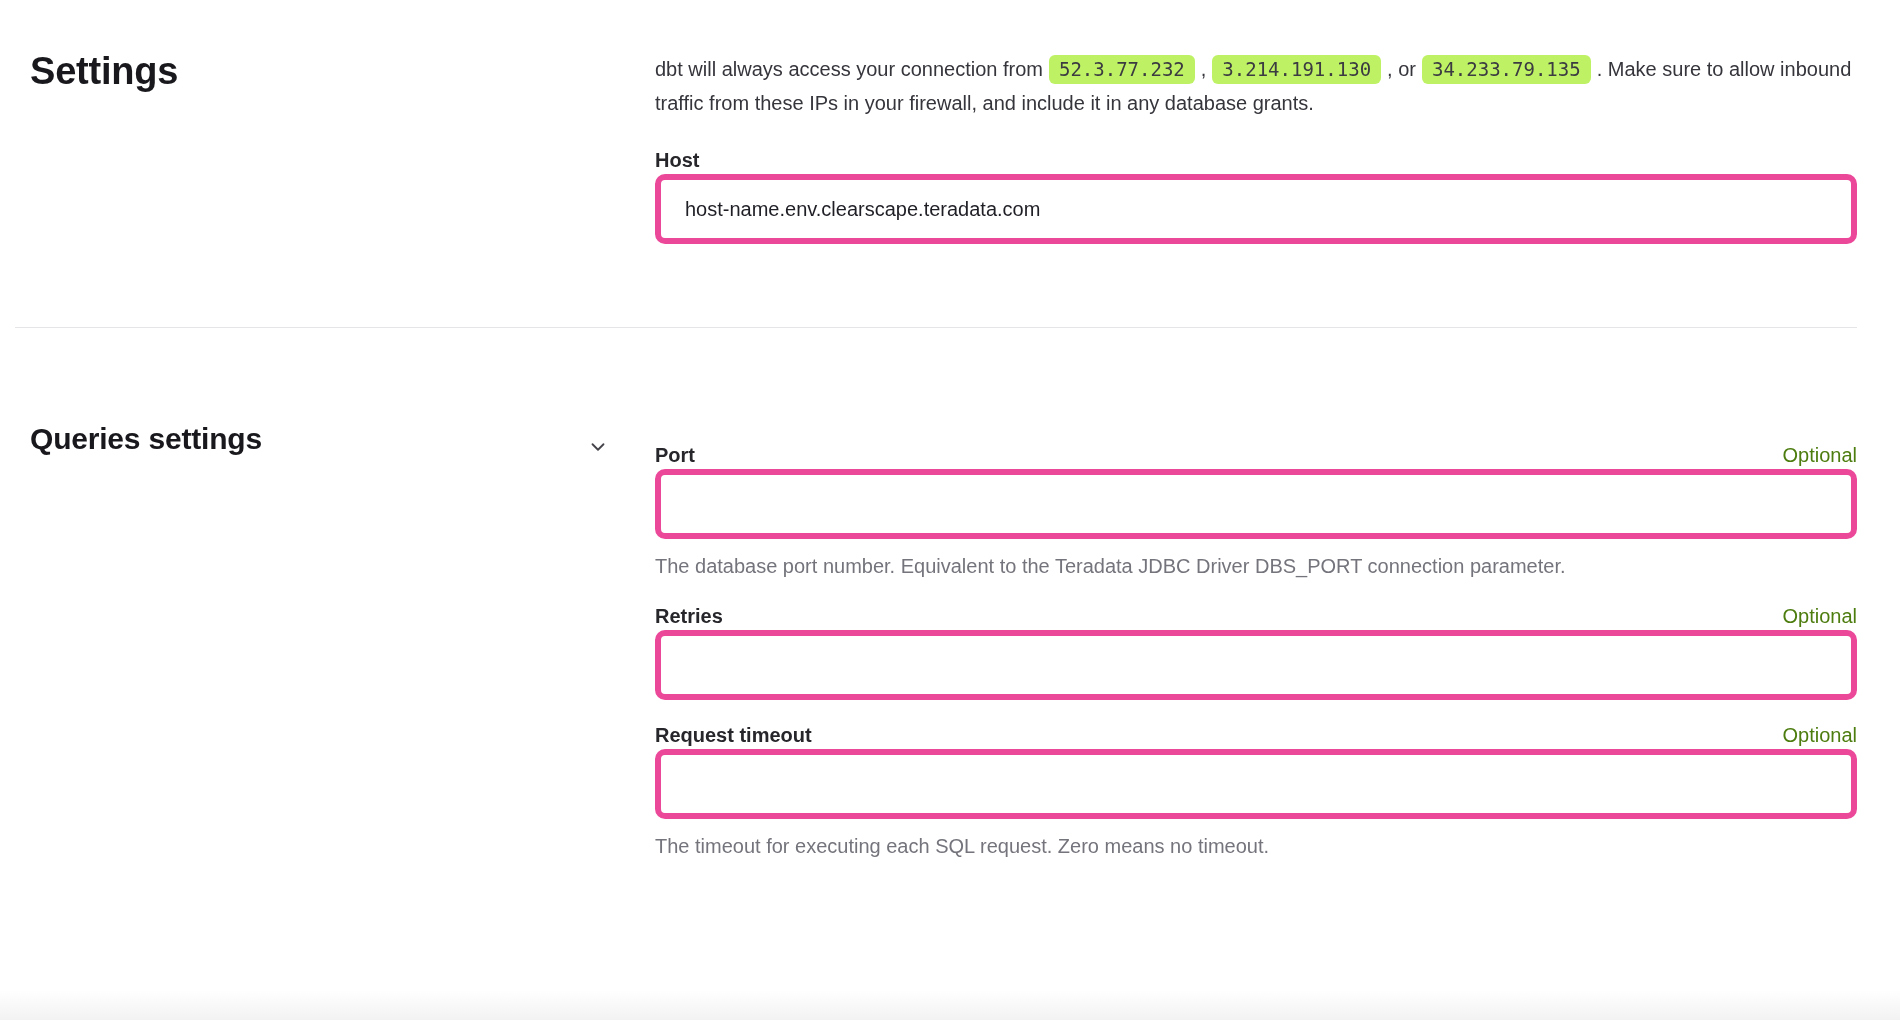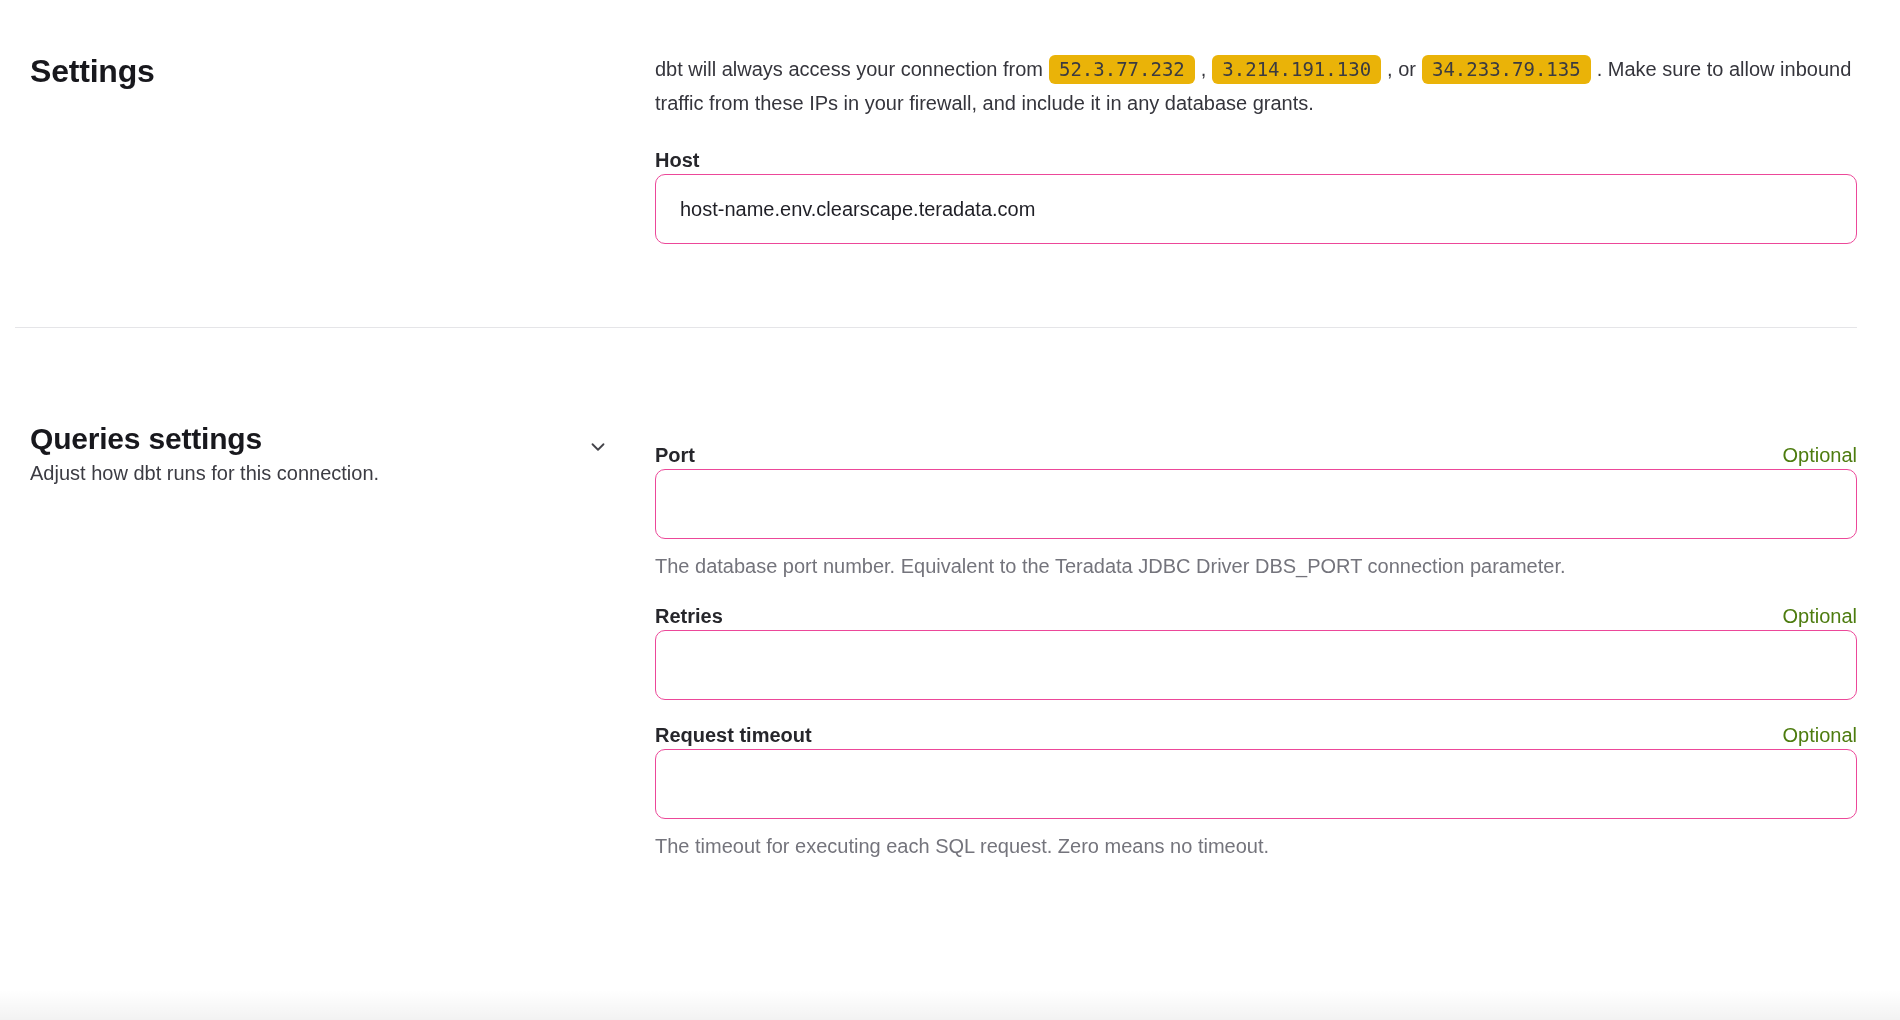--- a/index.html
+++ b/index.html
@@ -20,38 +20,38 @@
   }
   .col-right {
     flex: 1 1 auto;
     margin-right: 43px;
     min-width: 0;
   }
 
   
   .section-settings { padding-top: 52px; }
   .h1 {
-    font-size: 32px;
+    font-size: 38px;
     line-height: 38px;
     font-weight: 600;
     color: #18181d;
     letter-spacing: -0.2px;
   }
   .intro {
     font-size: 20px;
     line-height: 34px;
     color: #35353c;
   }
   .chip {
     display: inline-block;
     font-family: "DejaVu Sans Mono", monospace;
     font-size: 19px;
     line-height: 27px;
     color: #3b3b41;
-    background: #eab308;
+    background: #bef264;
     border-radius: 6px;
     padding: 1px 10px;
     margin: 0 6px;
     vertical-align: baseline;
   }
 
   .field-label {
     font-size: 20px;
     line-height: 24px;
     font-weight: 600;
@@ -66,21 +66,21 @@
     font-size: 20px;
     line-height: 24px;
     font-weight: 400;
     color: #4d7c0f;
   }
   .text-input {
     display: block;
     width: 100%;
     height: 70px;
     margin-top: 2px;
-    border: 1px solid #ec4899;
+    border: 6px solid #ec4899;
     border-radius: 10px;
     background: #ffffff;
     font-family: "Liberation Sans", sans-serif;
     font-size: 20px;
     color: #1f1f26;
     padding: 0 24px;
     outline: none;
   }
   .help-text {
     margin-top: 12px;
@@ -157,21 +157,20 @@
       </div>
     </div>
   </div>
 
   <hr class="divider">
 
   <div class="row section-optional">
     <div class="col-left">
       <div>
         <h2 class="h2">Queries settings</h2>
-        <div class="section-subtitle">Adjust how dbt runs for this connection.</div>
       </div>
       <button class="collapse-btn">
         <span>
           <svg width="22" height="22" viewBox="0 0 24 24">
             <polyline points="6 9 12 15 18 9" fill="none" stroke="#44444a" stroke-width="2" stroke-linecap="round" stroke-linejoin="round"></polyline>
           </svg>
         </span>
       </button>
     </div>
 

